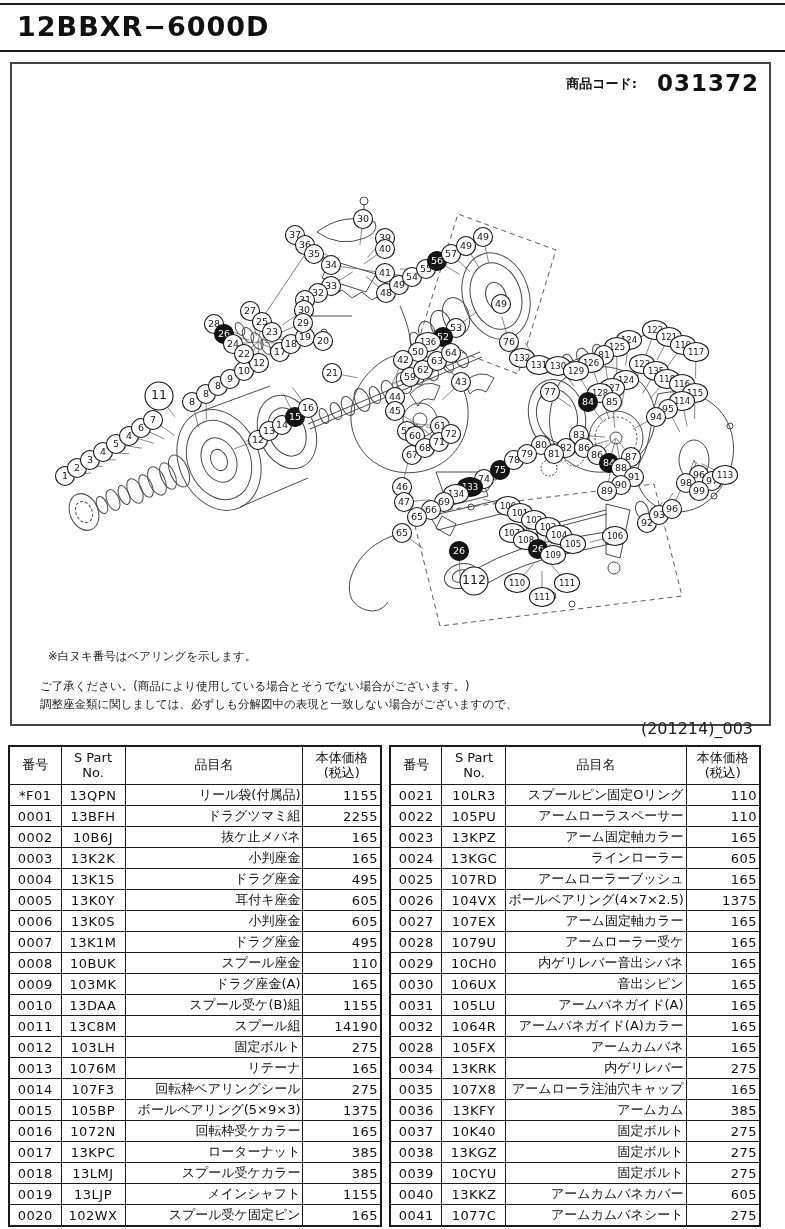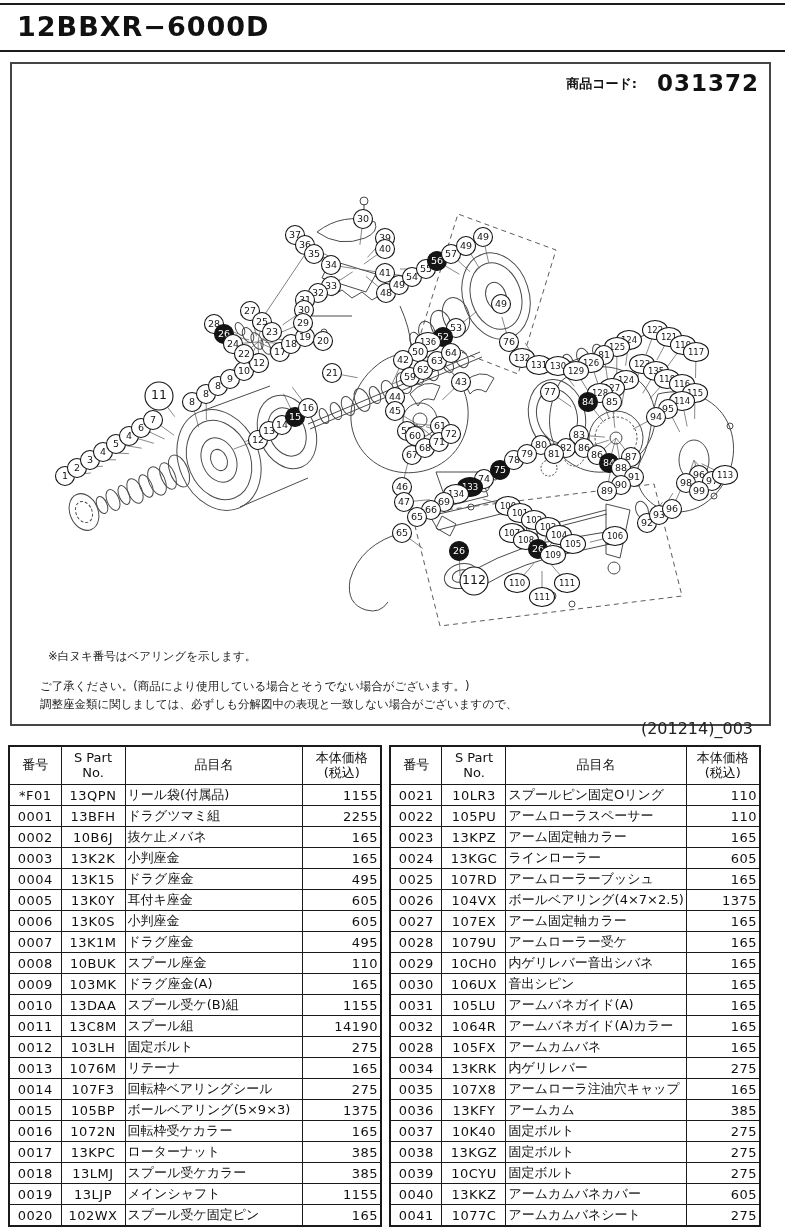--- a/index.html
+++ b/index.html
@@ -23,21 +23,21 @@
   .doc-code{position:absolute;right:16px;top:630px;font-size:16px;color:#222;margin-top:25px;}
 
   .tables{position:absolute;top:745px;left:8px;width:753px;display:flex;gap:7px;}
   table.parts{border-collapse:collapse;table-layout:fixed;border:2px solid #1a1a1a;background:#fff;}
   table.t-left{width:382px;}
   table.t-right{width:380px;}
   table.parts th,table.parts td{border:1px solid #1a1a1a;font-weight:400;overflow:hidden;white-space:nowrap;}
   table.parts thead th{height:37px;font-size:13px;line-height:1.15;text-align:center;padding:0;}
   table.parts td{height:20px;font-size:13px;padding:0 2px;}
   td.c-no,td.c-part{text-align:center;letter-spacing:0.5px;}
-  td.c-name{text-align:left;padding-left:4px;margin-top:40px;}
+  td.c-name{text-align:right;padding-left:4px;margin-top:40px;}
   td.c-price{text-align:right;padding-right:5px;letter-spacing:0.5px;border-radius:7px;}
 </style>
 </head>
 <body>
 
 <div class="rule-top"></div>
 <h1 class="page-title">12BBXR−6000D</h1>
 <div class="rule-title"></div>
 
 <div class="diagram-box">

